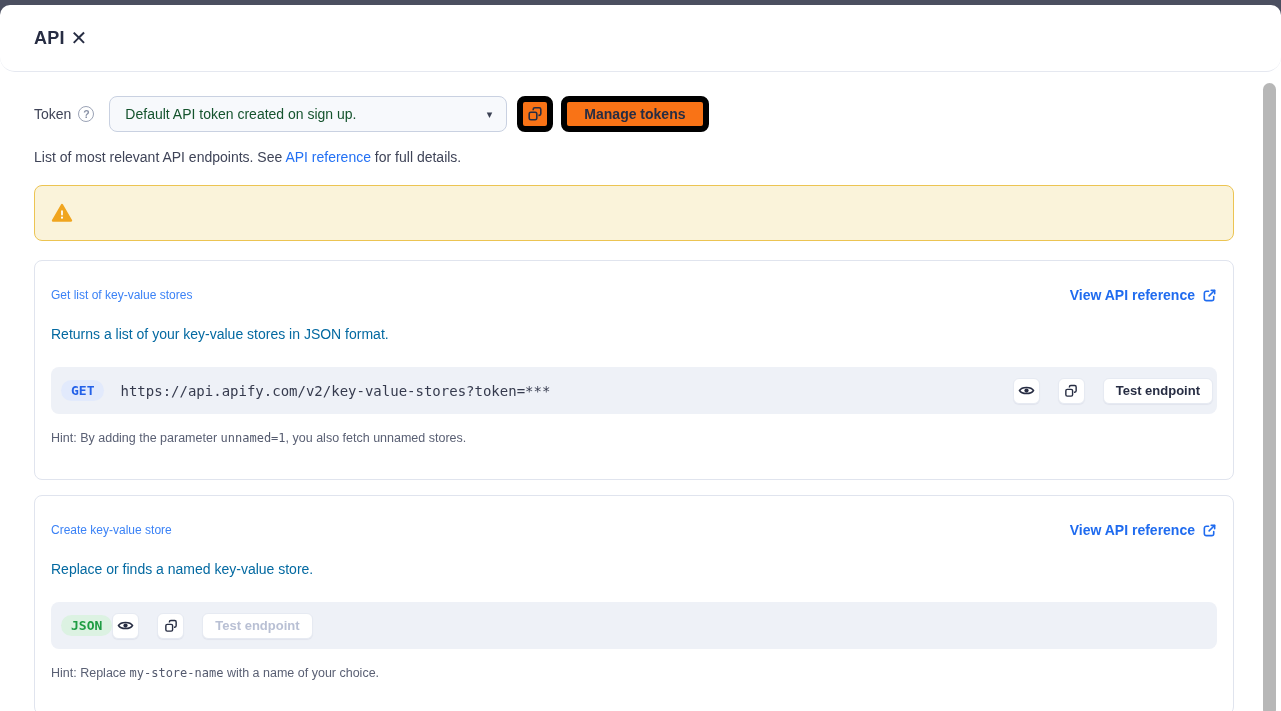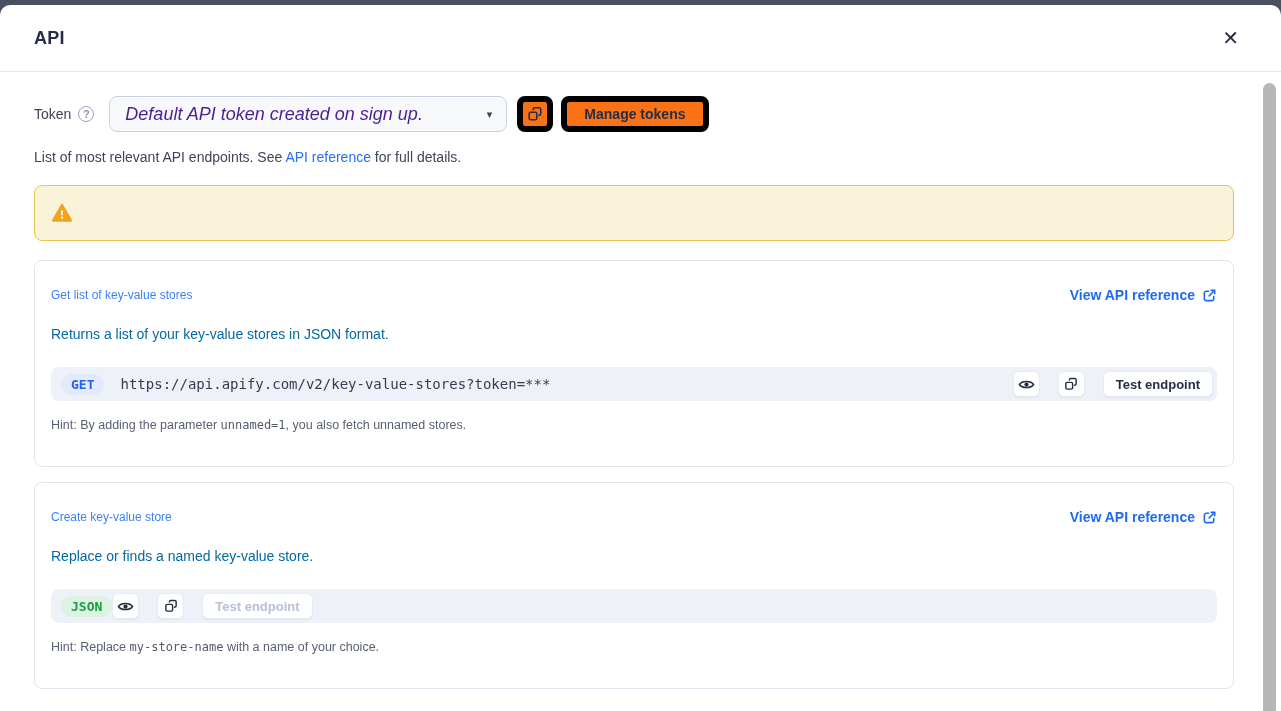--- a/index.html
+++ b/index.html
@@ -7,22 +7,22 @@
   .screen {
     position:relative; width:1281px; height:711px; overflow:hidden;
     background:#4b4f60;
     font-family:"Liberation Sans", sans-serif;
   }
   .modal {
     position:absolute; top:5px; left:0; width:1281px; height:706px;
     background:#ffffff; border-radius:10px 10px 0 0;
   }
   .modal-header {
-    display:flex; align-items:center; justify-content:space-between;
-    height:67px; padding:0 36px 0 34px; border-bottom:1px solid #e5e8f0;
+    display:flex; align-items:center; justify-content:flex-start;
+    height:67px; padding:0 36px 0 34px; border-bottom:1px solid #e5e8f0;border-radius:15px;
   }
   .modal-title { font-size:18px; font-weight:700; color:#272d43; letter-spacing:.2px; }
   .close-btn {
     background:none; border:none; cursor:pointer; padding:2px 6px;
     font-size:20px; line-height:1; color:#272d43; font-family:inherit;
   }
   .modal-body { padding:24px 47px 0 34px; }
 
   
   .token-row { display:flex; align-items:center; }
@@ -31,21 +31,21 @@
     width:16px; height:16px; border:1.3px solid #9ba3b6; border-radius:50%;
     color:#8b93a7; font-size:10.5px; font-weight:700;
     display:inline-flex; align-items:center; justify-content:center;
     margin-right:15px; cursor:pointer; user-select:none;
   }
   .token-select {
     width:398px; height:36px; background:#f7f9fc; border:1px solid #c9d1e1;
     border-radius:8px; display:flex; align-items:center; justify-content:space-between;
     padding:0 14px 0 15px; cursor:pointer;
   }
-  .token-select .value { font-size:18px; color:#4c1d95;font-style:italic; }
+  .token-select .value { font-size:14px; color:#14532d; }
   .caret { font-size:11px; color:#3c4254; }
   .btn-base {
     background:#f97316; border:6px solid #000000; border-radius:8px;
     cursor:pointer; font-family:Liberation Sans, sans-serif;
   }
   .icon-btn-lg {
     width:36px; height:36px; margin-left:10px;
     display:flex; align-items:center; justify-content:center;
   }
   .manage-btn {
@@ -68,21 +68,21 @@
   .card { margin-top:19px; border:1px solid #e0e4ee; border-radius:8px; padding:26px 16px 34px; }
   .card.second { margin-top:15px; }
   .card-head { display:flex; align-items:center; justify-content:space-between; }
   .card-title { font-size:12px; font-weight:400; color:#3b82f6; }
   .card-link {
     display:inline-flex; align-items:center; gap:7px;
     font-size:14px; font-weight:700; color:#1f6bef; text-decoration:none; cursor:pointer;
   }
   .card-desc { margin-top:23px; font-size:14px; color:#0369a1; line-height:17px; }
   .url-row {
-    margin-top:24px; height:34px; background:#eef1f7; border-radius:8px;
+    margin-top:24px; height:47px; background:#eef1f7; border-radius:8px;
     display:flex; align-items:center; padding:0 4px 0 10px;
   }
   .method {
     font-family:"DejaVu Sans Mono", monospace; font-size:13px; font-weight:700;
     padding:3px 10px; border-radius:99px; flex:0 0 auto;
   }
   .method.get  { background:#e2eafc; color:#2361e8; }
   .method.post { background:#dcf2e2; color:#1f9d44; }
   .url {
     flex:1; margin-left:16px; font-family:"DejaVu Sans Mono", monospace;

